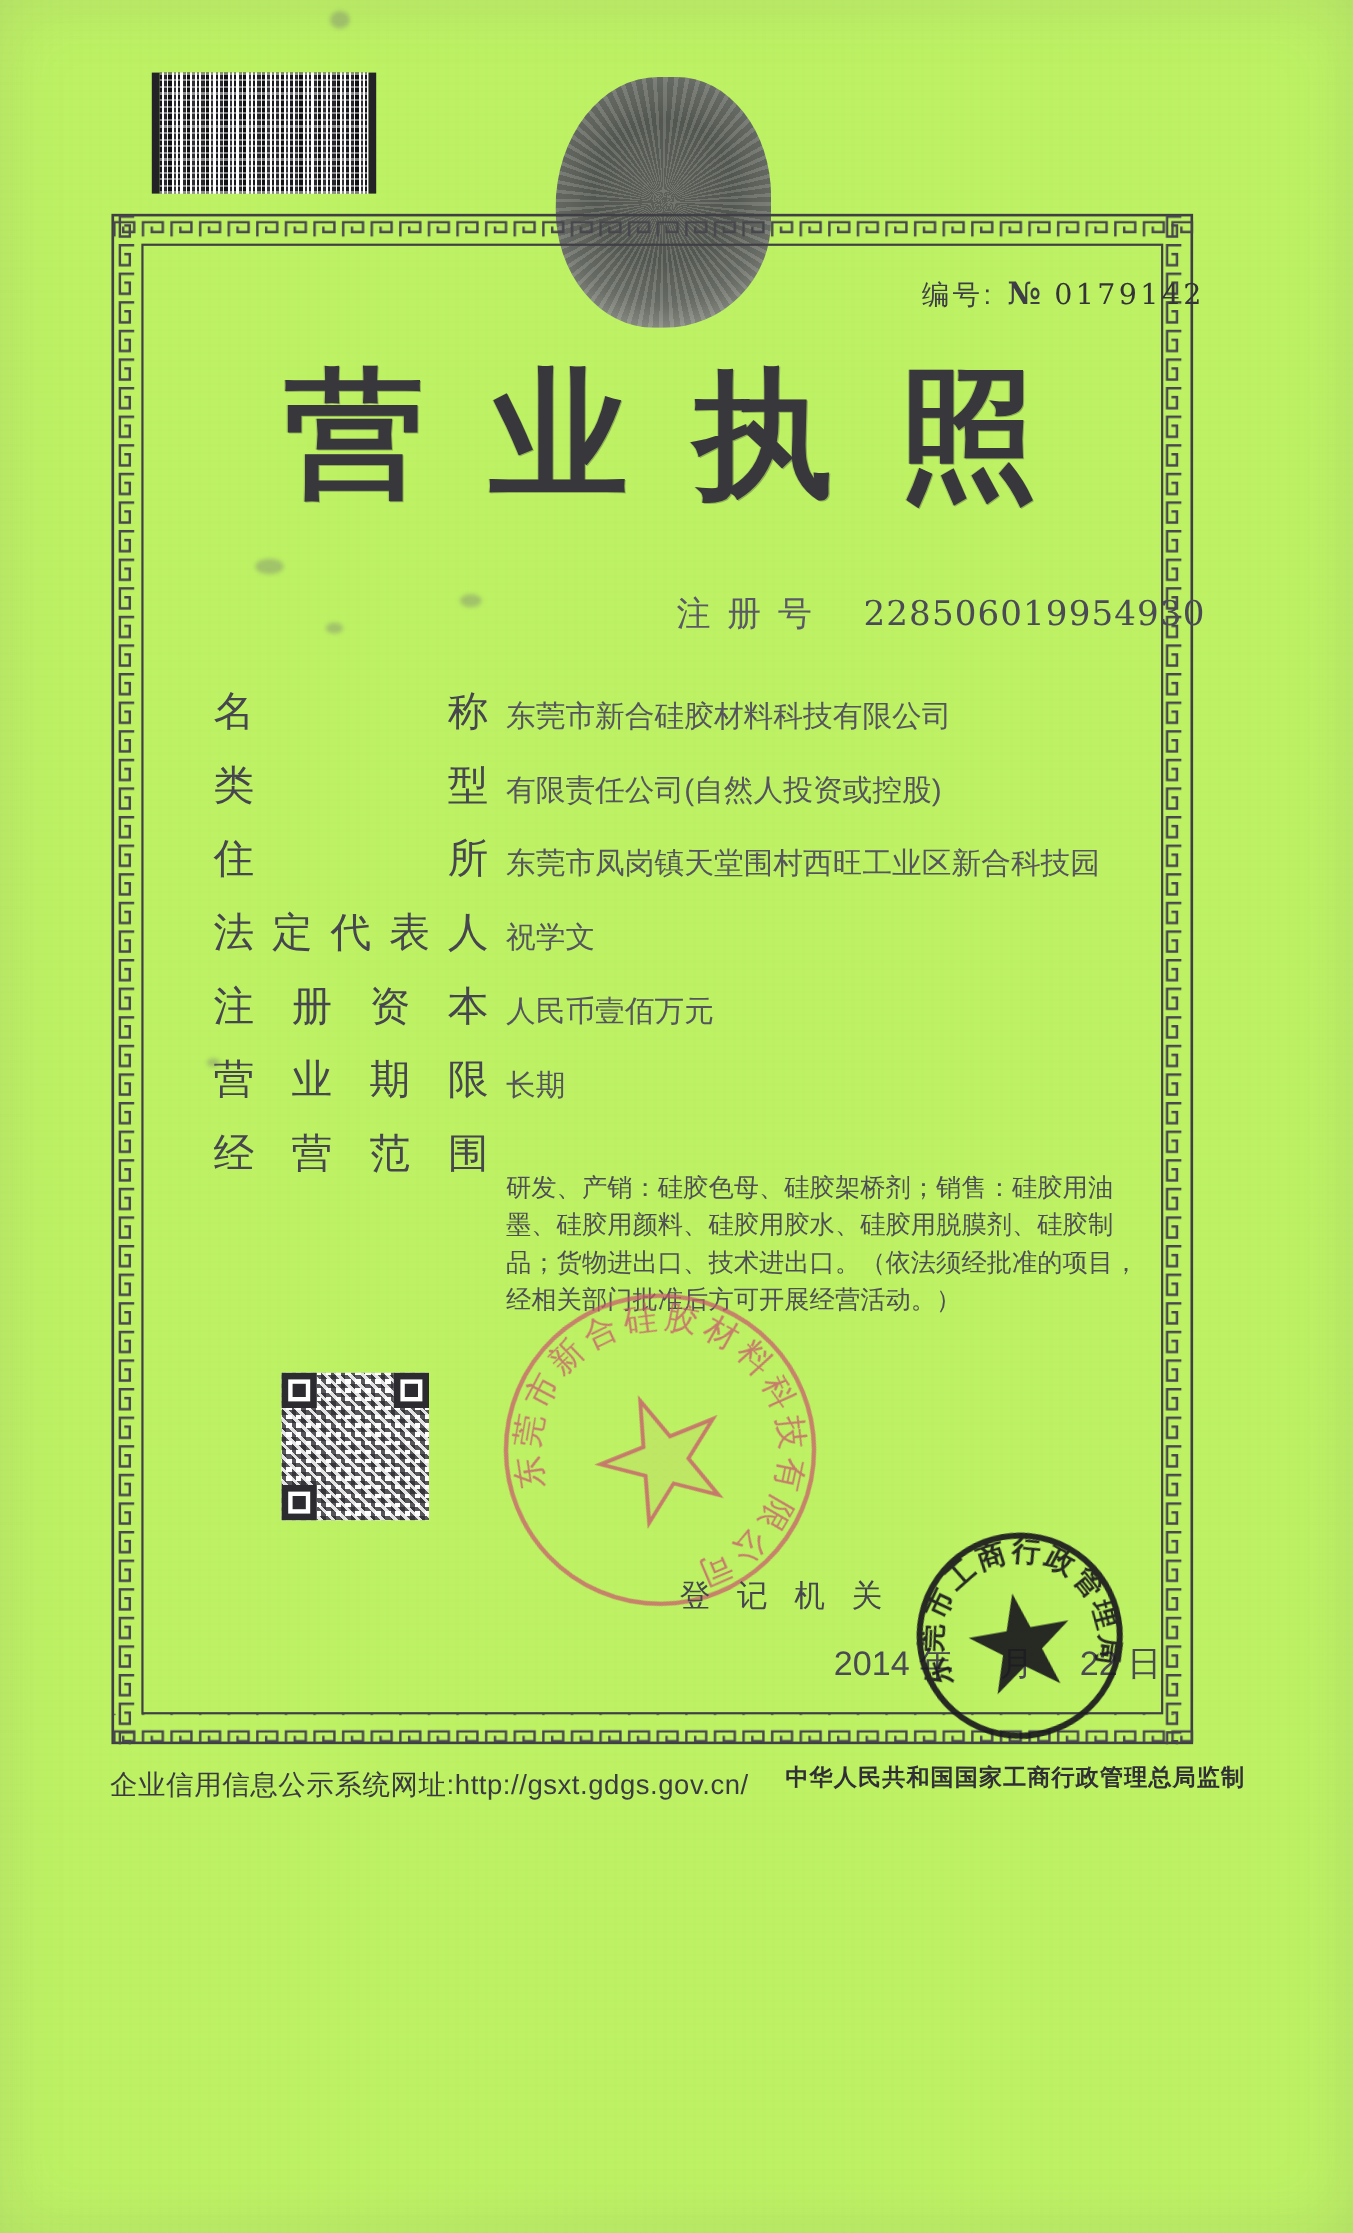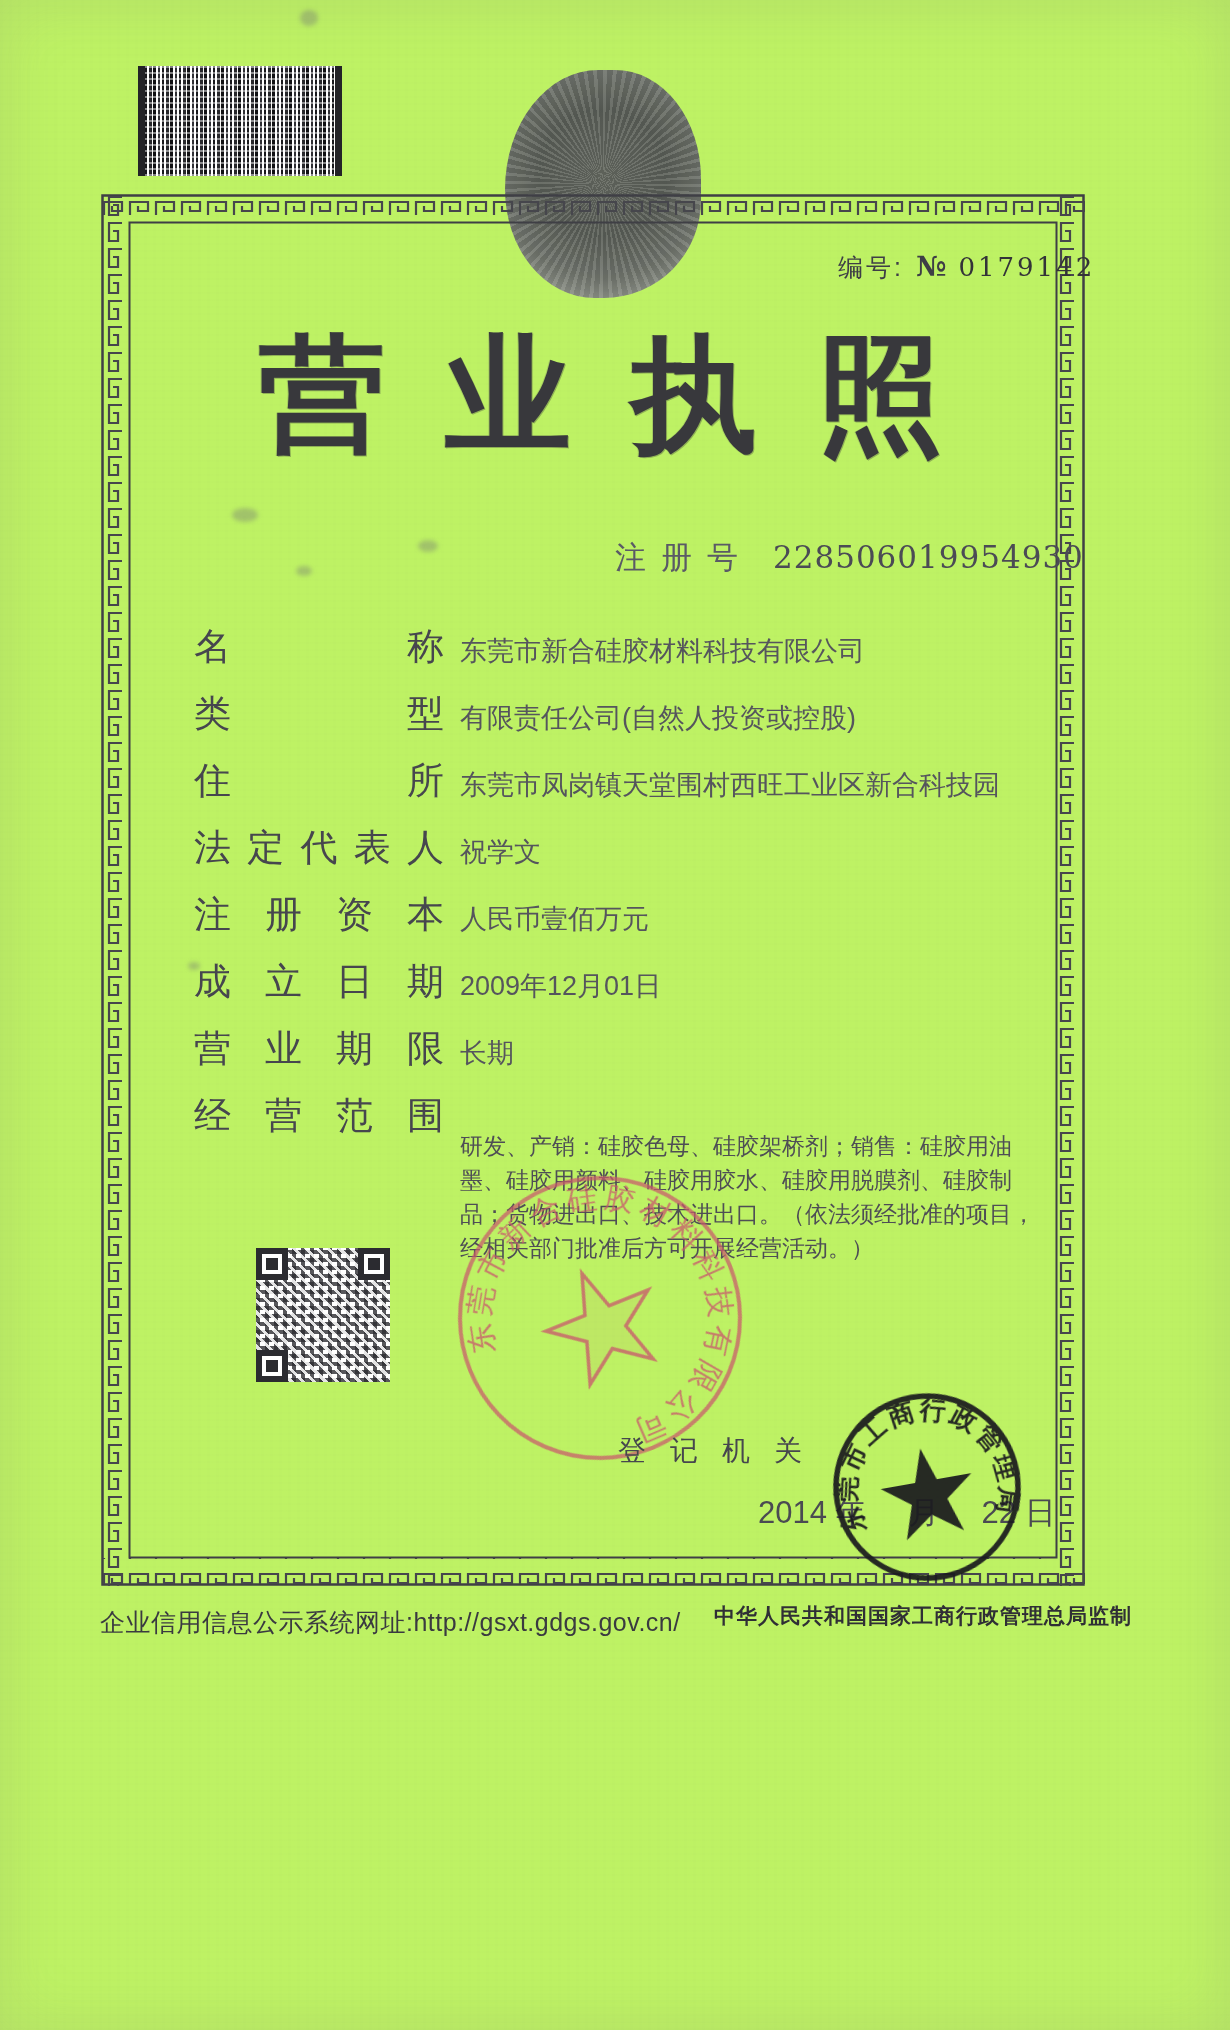--- a/index.html
+++ b/index.html
@@ -47,21 +47,21 @@
   .serial .num{ font-family:"DejaVu Serif", serif; font-size:26px; letter-spacing:3px; color:#333338; }
   
   .title{
     position:absolute; left:101px; top:326px; width:984px; text-align:center;
     font-size:126px; font-weight:800; line-height:1.1; color:#3b3b3f;
     letter-spacing:60px; padding-left:76px; box-sizing:border-box;
     text-shadow:1px 1px 0 rgba(60,60,60,.35), -1px 0 0 rgba(90,90,90,.25);
     filter:contrast(1.05);
   }
   
-  .regno{ position:absolute; left:615px; top:537px; display:flex; align-items:baseline; gap:20px; }
+  .regno{ position:absolute; left:615px; top:537px; display:flex; align-items:baseline; gap:32px; }
   .regno .lbl{ font-size:31px; letter-spacing:15px; color:#5a5a66; }
   .regno .num{ font-family:"DejaVu Serif", serif; font-size:31px; letter-spacing:1px; color:#4b4b55; }
   
   .fields{ position:absolute; left:194px; top:628px; width:866px; }
   .row{ display:flex; align-items:flex-start; height:67px; }
   .row.last{ height:auto; }
   .row .lbl{
     width:250px; flex:none; font-size:37px; line-height:1; color:#46464e;
     text-align:justify; text-align-last:justify; text-justify:inter-character;
     font-weight:500;
@@ -162,24 +162,20 @@
     </div>
     <div class="row">
       <div class="lbl">法定代表人</div>
       <div class="val">祝学文</div>
     </div>
     <div class="row">
       <div class="lbl">注册资本</div>
       <div class="val">人民币壹佰万元</div>
     </div>
     <div class="row">
-      <div class="lbl">成立日期</div>
-      <div class="val">2009年12月01日</div>
-    </div>
-    <div class="row">
       <div class="lbl">营业期限</div>
       <div class="val">长期</div>
     </div>
     <div class="row last">
       <div class="lbl">经营范围</div>
       <div class="val">研发、产销：硅胶色母、硅胶架桥剂；销售：硅胶用油墨、硅胶用颜料、硅胶用胶水、硅胶用脱膜剂、硅胶制品；货物进出口、技术进出口。（依法须经批准的项目，经相关部门批准后方可开展经营活动。）</div>
     </div>
   </div>
 
   <div class="qr">

